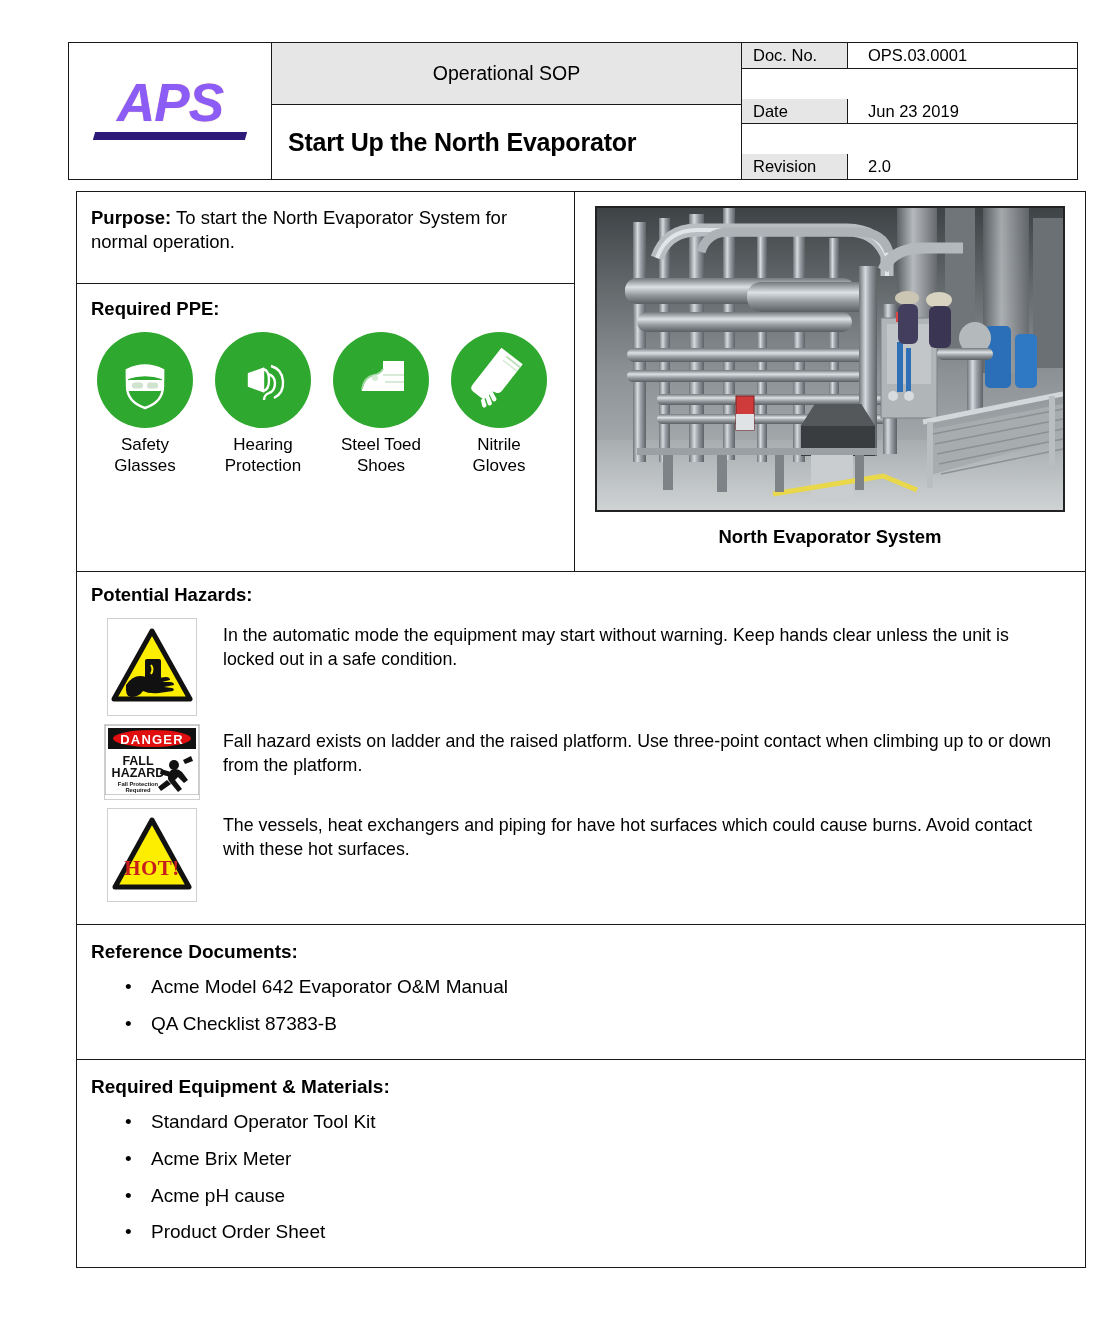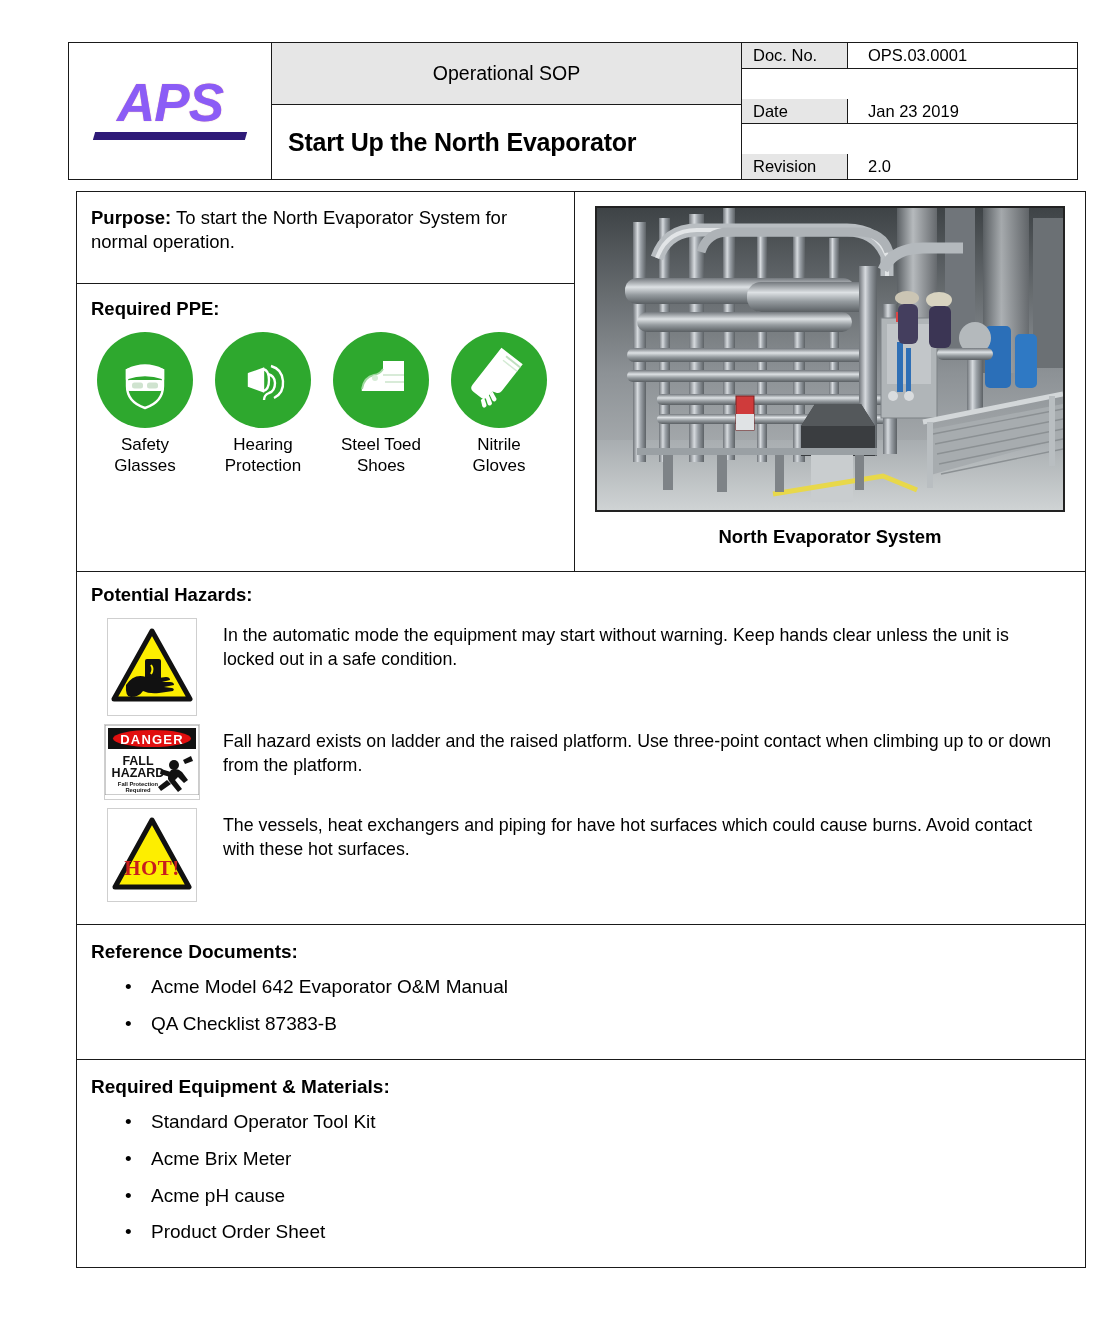--- a/index.html
+++ b/index.html
@@ -167,21 +167,21 @@
       <div class="sop-title">Start Up the North Evaporator</div>
     </div>
 
     <div class="meta-cell">
       <div class="meta-row">
         <div class="meta-key">Doc. No.</div>
         <div class="meta-val">OPS.03.0001</div>
       </div>
       <div class="meta-row">
         <div class="meta-key">Date</div>
-        <div class="meta-val">Jan 23 2019</div>
+        <div class="meta-val">Jun 23 2019</div>
       </div>
       <div class="meta-row">
         <div class="meta-key">Revision</div>
         <div class="meta-val">2.0</div>
       </div>
     </div>
   </div>
 
   <div class="body-table">
 

